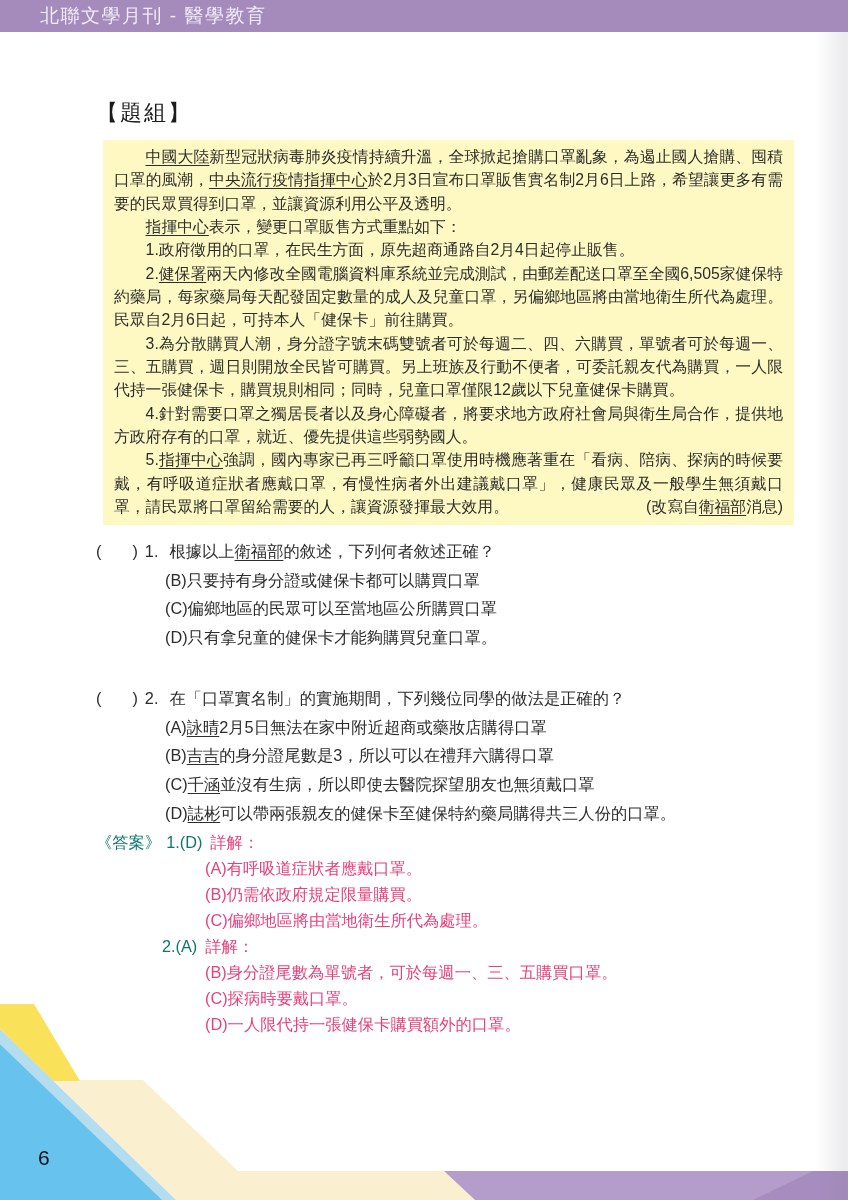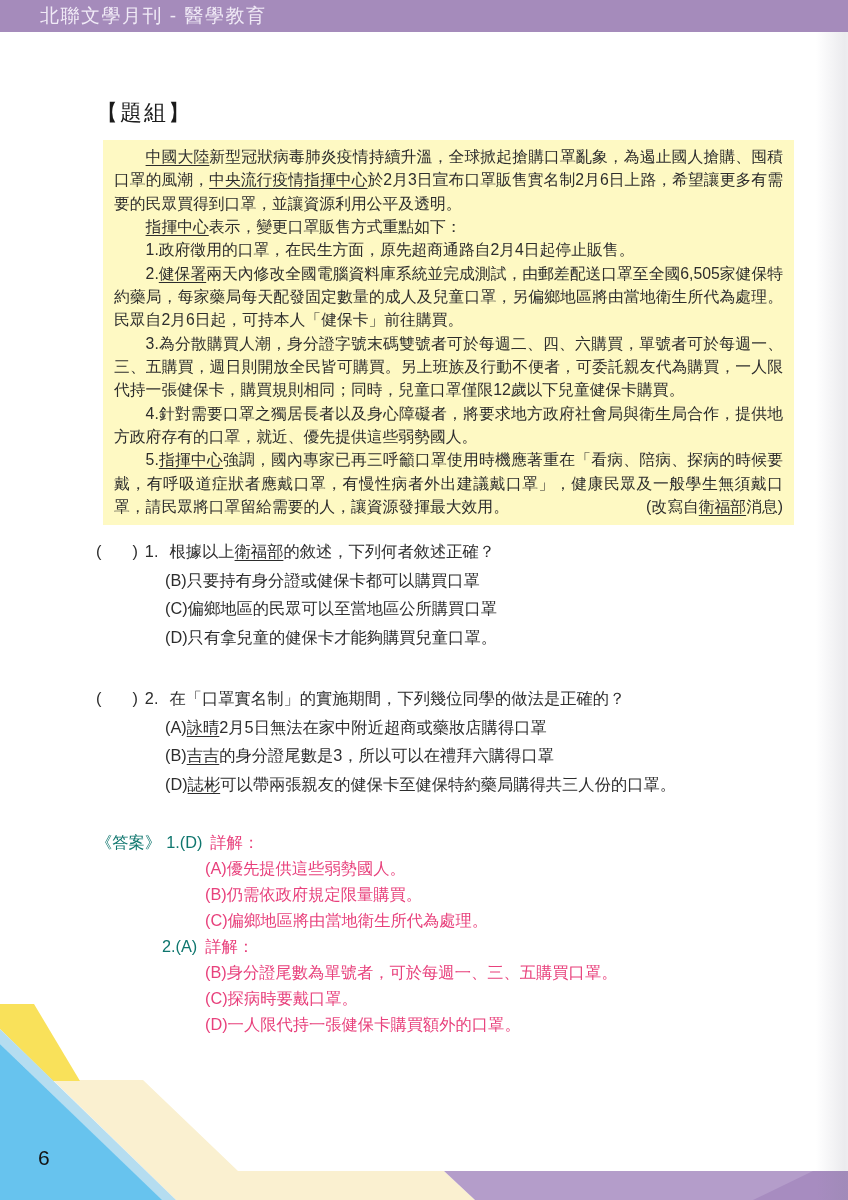--- a/index.html
+++ b/index.html
@@ -118,30 +118,31 @@
   </div>
 
   <div class="question q2">
     <div class="q-head">
       <span class="q-paren"><span>(</span><span class="q-gap"></span><span>)</span></span>
       <span class="q-num">2.</span>
       <span class="q-stem"><span>在「口罩實名制」的實施期間，下列幾位同學的做法是正確的？</span></span>
     </div>
     <div class="q-opt"><span>(A)</span><span class="u">詠晴</span><span>2月5日無法在家中附近超商或藥妝店購得口罩</span></div>
     <div class="q-opt"><span>(B)</span><span class="u">吉吉</span><span>的身分證尾數是3，所以可以在禮拜六購得口罩</span></div>
+    <div class="q-opt"><span>(C)</span><span class="u">千涵</span><span>並沒有生病，所以即使去醫院探望朋友也無須戴口罩</span></div>
     <div class="q-opt"><span>(D)</span><span class="u">誌彬</span><span>可以帶兩張親友的健保卡至健保特約藥局購得共三人份的口罩。</span></div>
   </div>
 
   <div class="answers">
     <div class="ans-row">
       <span class="blue">《答案》</span>
       <span class="blue num">1.(D)</span>
       <span class="pink det">詳解：</span>
     </div>
-    <div class="ans-item pink">(A)優先提供這些弱勢國人。</div>
+    <div class="ans-item pink">(A)有呼吸道症狀者應戴口罩。</div>
     <div class="ans-item pink">(B)仍需依政府規定限量購買。</div>
     <div class="ans-item pink">(C)偏鄉地區將由當地衛生所代為處理。</div>
     <div class="ans-row ans-row2">
       <span class="blue">2.(A)</span>
       <span class="pink det">詳解：</span>
     </div>
     <div class="ans-item pink">(B)身分證尾數為單號者，可於每週一、三、五購買口罩。</div>
     <div class="ans-item pink">(C)探病時要戴口罩。</div>
     <div class="ans-item pink">(D)一人限代持一張健保卡購買額外的口罩。</div>
   </div>

